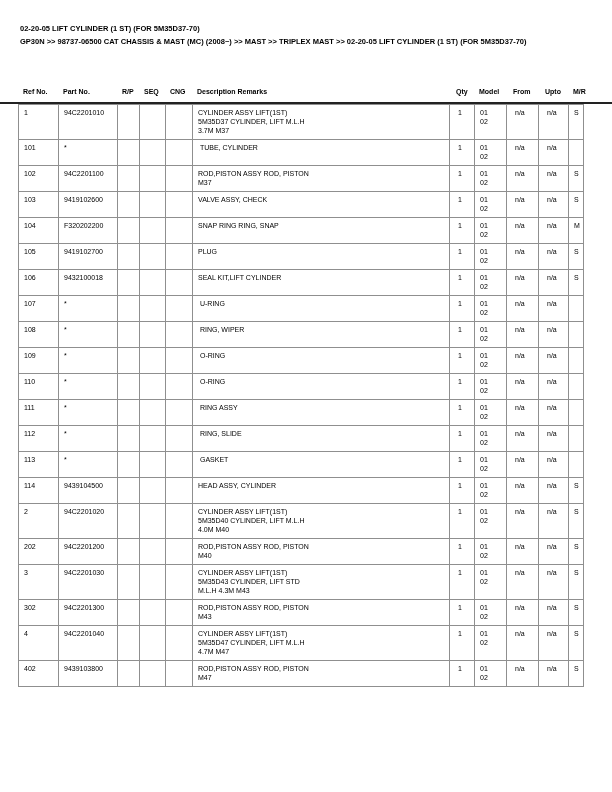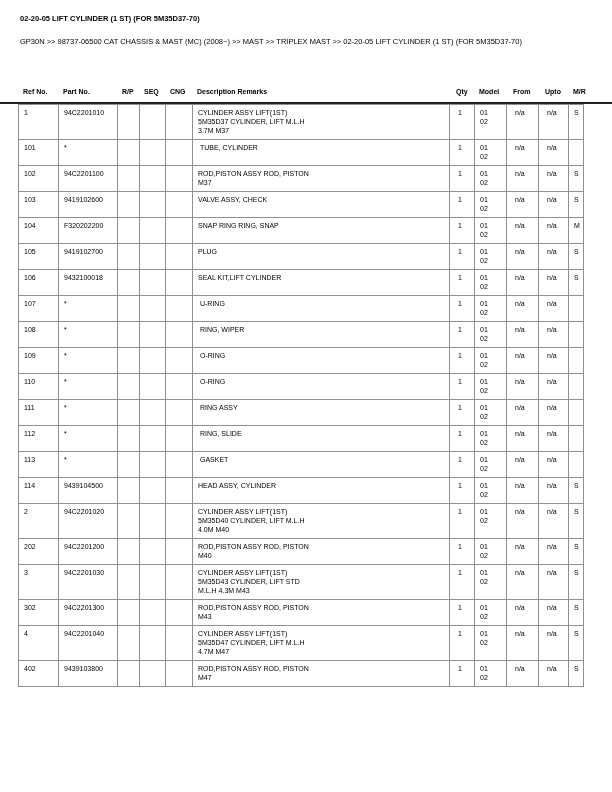--- a/index.html
+++ b/index.html
@@ -9,30 +9,30 @@
     color: #000;
   }
   .page {
     position: relative;
     width: 612px; height: 792px;
     background: #ffffff;
     overflow: hidden;
   }
   .doc-title {
     position: absolute;
-    left: 20px; top: 14px;
+    left: 20px; top: 24px;
     font-size: 7.5px; font-weight: bold;
     line-height: 9px;
     white-space: nowrap;
   }
   .breadcrumb {
     position: absolute;
     left: 20px; top: 37px;
     width: 566px;
-    font-size: 7.5px; font-weight: normal;
+    font-size: 7.5px; font-weight: bold;
     line-height: 10px;
   }
   .col-headers {
     position: absolute;
     left: 18px; top: 87px;
     width: 565px;
     display: grid;
     grid-template-columns: 40px 59px 22px 26px 27px 257px 25px 32px 32px 30px 15px;
     font-size: 7px; font-weight: bold;
     line-height: 9px;

